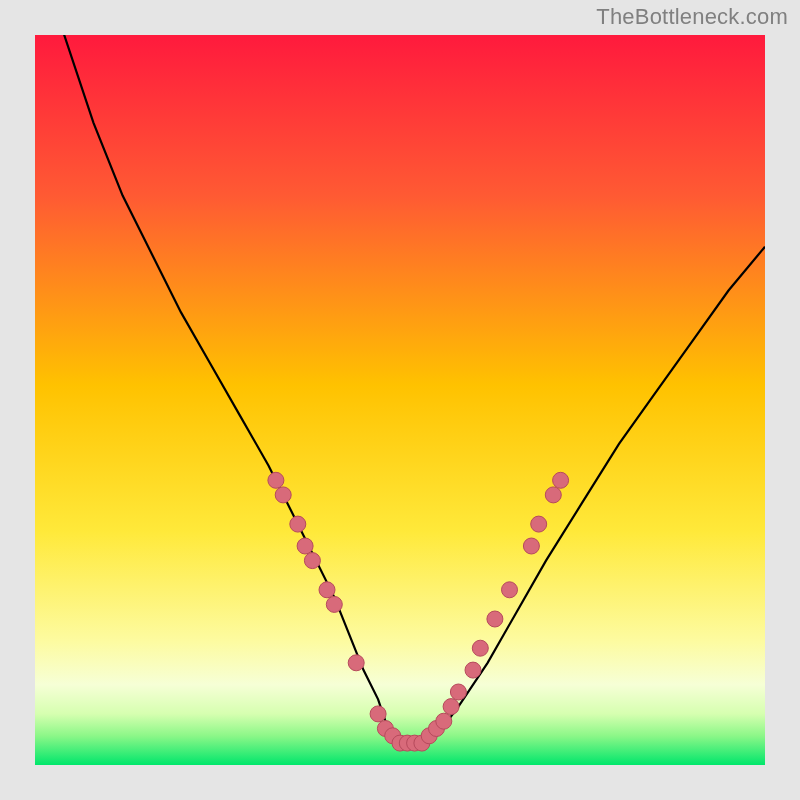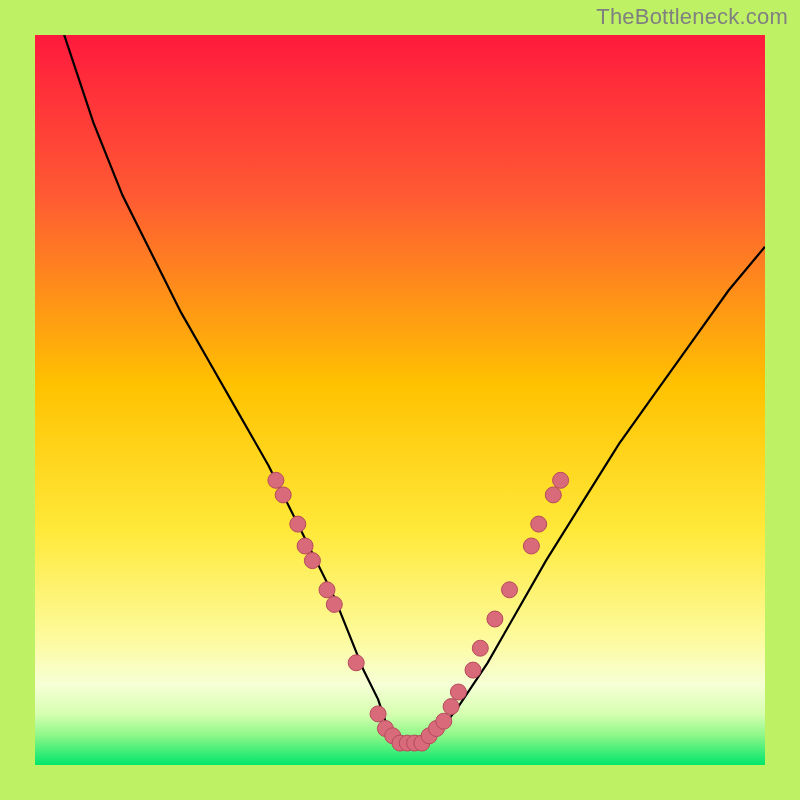--- a/index.html
+++ b/index.html
@@ -8,21 +8,21 @@
     width: 800px;
     height: 800px;
     background: #000;
     overflow: hidden;
     font-family: Arial, Helvetica, sans-serif;
   }
   .stage {
     position: relative;
     width: 800px;
     height: 800px;
-    background: #bef264;
+    background: #e5e5e5;
   }
   .watermark {
     position: absolute;
     top: 4px;
     right: 12px;
     color: #808080;
     font-size: 22px;
     font-weight: 500;
     letter-spacing: 0.2px;
     z-index: 20;

